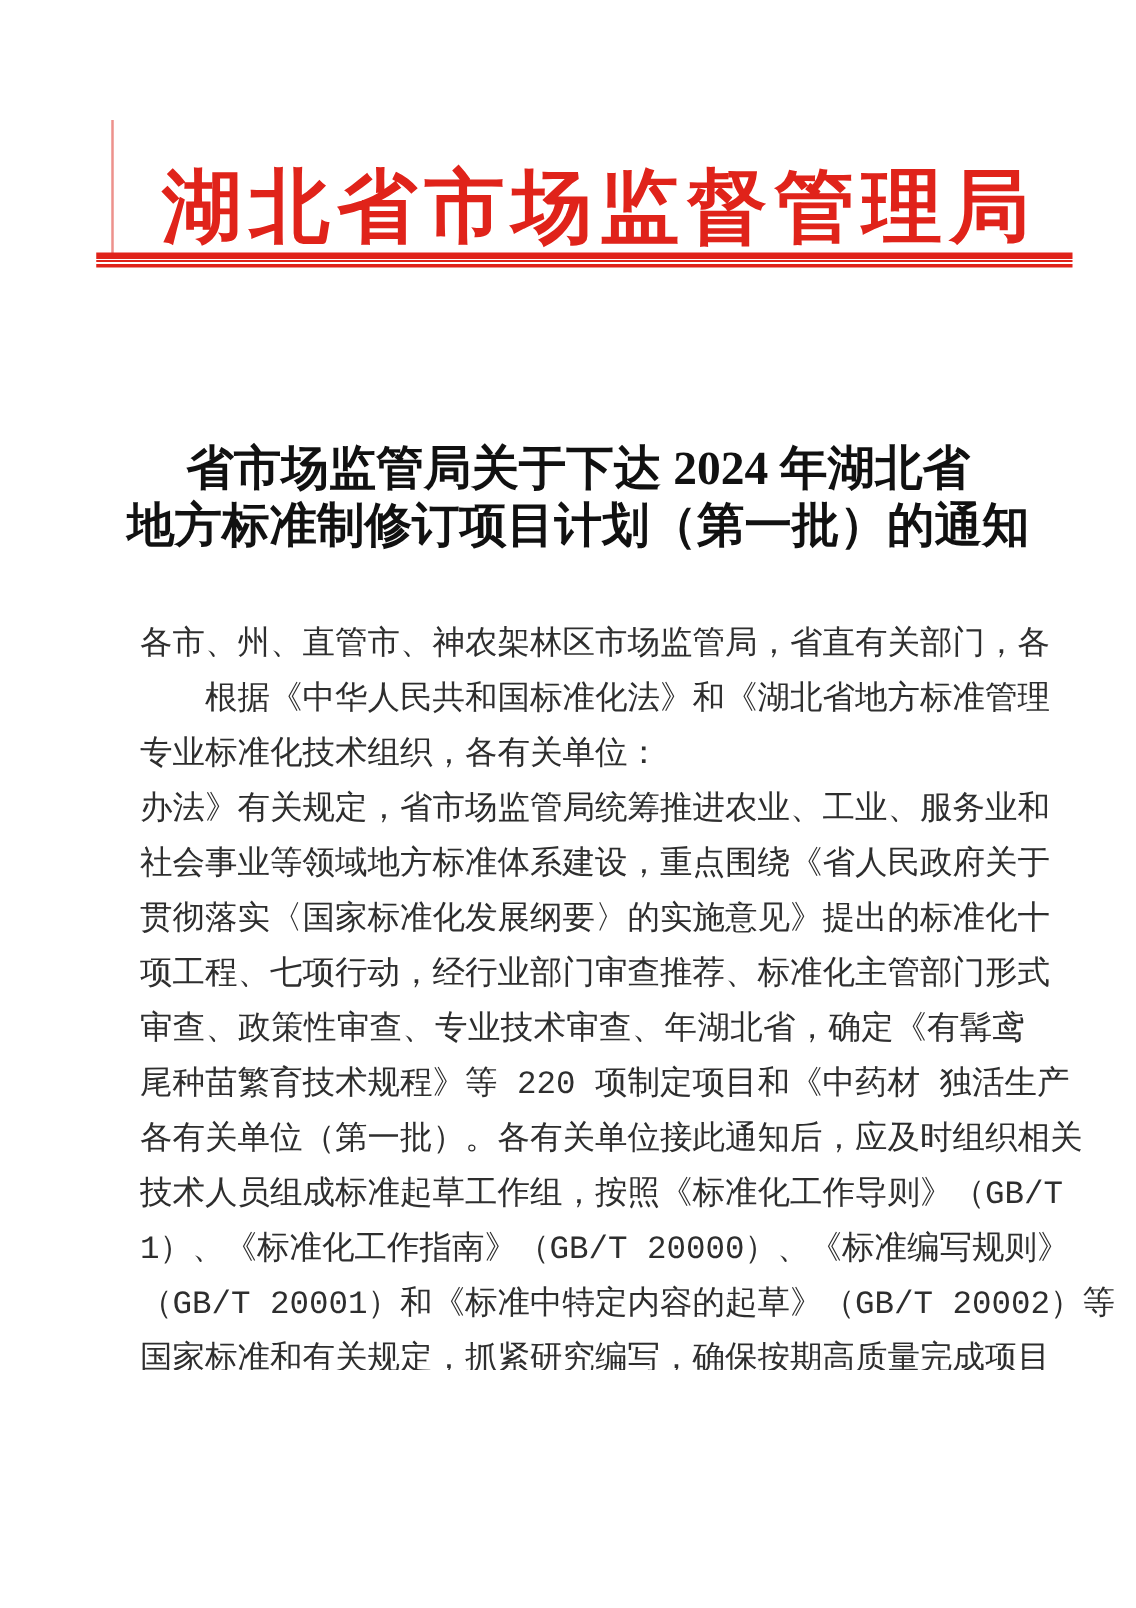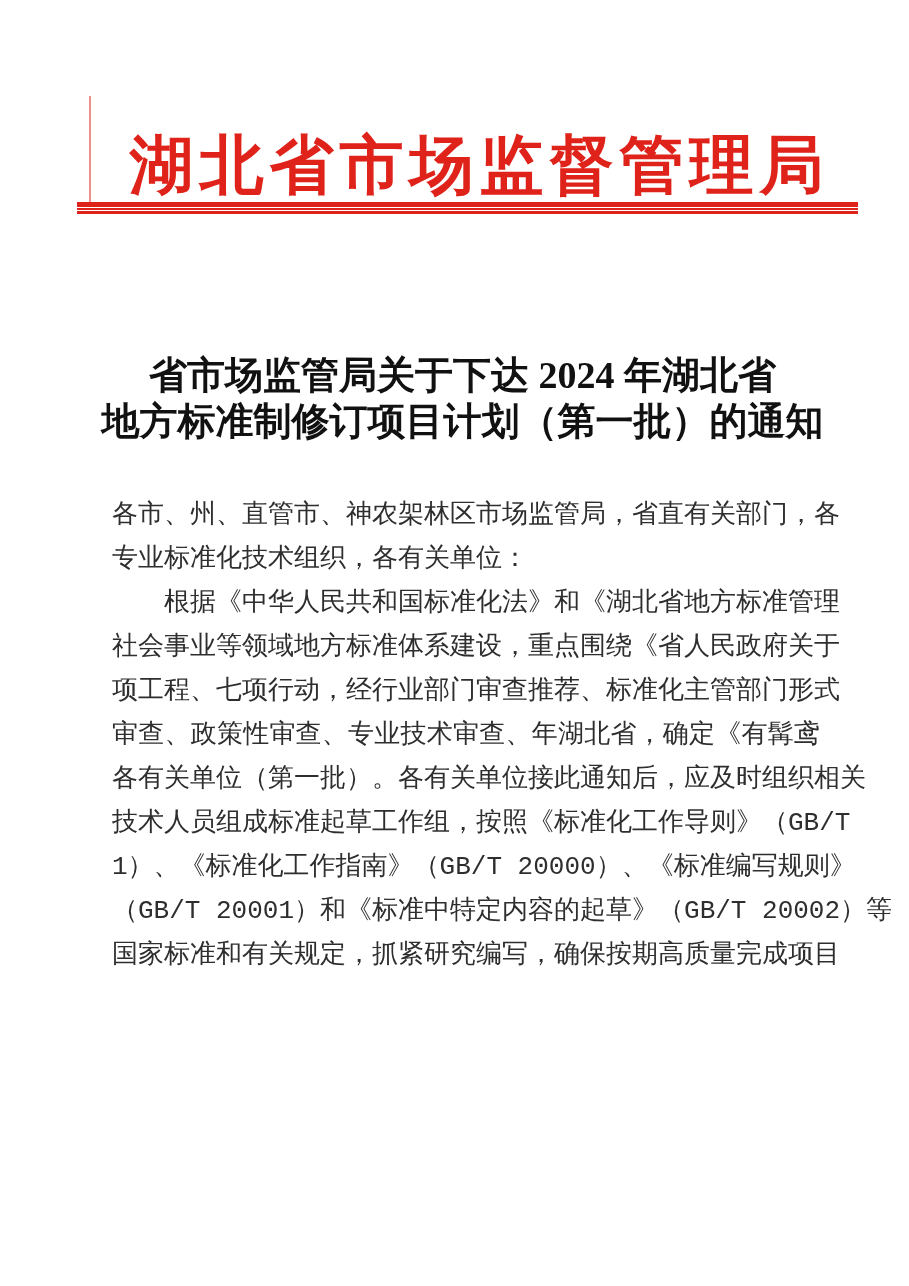--- a/index.html
+++ b/index.html
@@ -105,25 +105,28 @@
 
   <div class="double-rule"></div>
 
   <div class="doc-title">
     <div>省市场监管局关于下达 2024 年湖北省</div>
     <div>地方标准制修订项目计划（第一批）的通知</div>
   </div>
 
   <div class="doc-body">
       <div class="body-line">各市、州、直管市、神农架林区市场监管局，省直有关部门，各</div>
+      <div class="body-line indent">根据《中华人民共和国标准化法》和《湖北省地方标准管理</div>
       <div class="body-line lastline">专业标准化技术组织，各有关单位：</div>
-      <div class="body-line indent">根据《中华人民共和国标准化法》和《湖北省地方标准管理</div>
+      <div class="body-line">办法》有关规定，省市场监管局统筹推进农业、工业、服务业和</div>
       <div class="body-line">社会事业等领域地方标准体系建设，重点围绕《省人民政府关于</div>
+      <div class="body-line">贯彻落实〈国家标准化发展纲要〉的实施意见》提出的标准化十</div>
       <div class="body-line">项工程、七项行动，经行业部门审查推荐、标准化主管部门形式</div>
       <div class="body-line">审查、政策性审查、专业技术审查、年湖北省，确定《有髯鸢</div>
+      <div class="body-line">尾种苗繁育技术规程》等 220 项制定项目和《中药材 独活生产</div>
       <div class="body-line">各有关单位（第一批）。各有关单位接此通知后，应及时组织相关</div>
       <div class="body-line">技术人员组成标准起草工作组，按照《标准化工作导则》（GB/T</div>
       <div class="body-line">1）、《标准化工作指南》（GB/T 20000）、《标准编写规则》</div>
       <div class="body-line">（GB/T 20001）和《标准中特定内容的起草》（GB/T 20002）等</div>
       <div class="body-line">国家标准和有关规定，抓紧研究编写，确保按期高质量完成项目</div>
     </div>
 
   <div class="bottom-rule"></div>
 
 </div>

